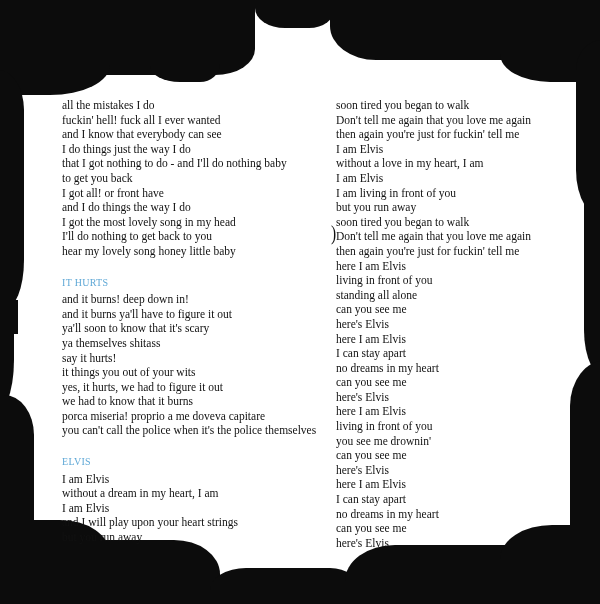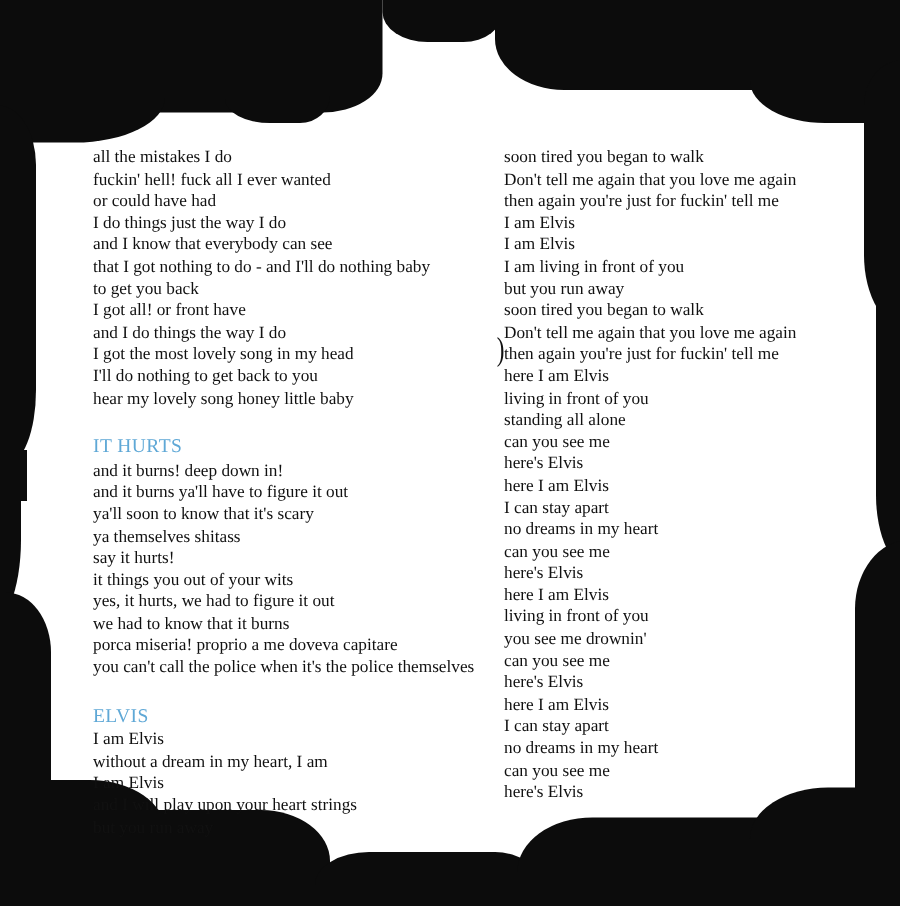--- a/index.html
+++ b/index.html
@@ -181,21 +181,21 @@
   .col-right {
     left: 336px;
     top: 98px;
     width: 230px;
   }
   .line {
     white-space: pre-wrap;
   }
   .section-title {
     color: #5fa8d6;
-    font-size: 13px;
+    font-size: 10px;
     letter-spacing: 0.3px;
     margin-top: 17px;
     margin-bottom: 2px;
   }
   .block + .block {
     margin-top: 0;
   }
   .brace {
     position: absolute;
     left: 330px;
@@ -232,23 +232,22 @@
   <div class="ink ink-bottom-mid"></div>
   <div class="ink ink-bottom-right"></div>
   <div class="ink ink-bottom-right2"></div>
 
   <div class="col col-left">
     <div class="block">
 
       <div>
         <div class="line">all the mistakes I do</div>
         <div class="line">fuckin' hell! fuck all I ever wanted</div>
-        <div class="line">or could have had</div>
+        <div class="line">and I know that everybody can see</div>
         <div class="line">I do things just the way I do</div>
-        <div class="line">and I know that everybody can see</div>
         <div class="line">that I got nothing to do - and I'll do nothing baby</div>
         <div class="line">to get you back</div>
         <div class="line">I got all! or front have</div>
         <div class="line">and I do things the way I do</div>
         <div class="line">I got the most lovely song in my head</div>
         <div class="line">I'll do nothing to get back to you</div>
         <div class="line">hear my lovely song honey little baby</div>
       </div>
     </div>
 
@@ -282,20 +281,21 @@
 
   <div class="brace">)</div>
 
   <div class="col col-right">
     <div class="block">
       <div>
         <div class="line">soon tired you began to walk</div>
         <div class="line">Don't tell me again that you love me again</div>
         <div class="line">then again you're just for fuckin' tell me</div>
         <div class="line">I am Elvis</div>
+        <div class="line">without a love in my heart, I am</div>
         <div class="line">I am Elvis</div>
         <div class="line">I am living in front of you</div>
         <div class="line">but you run away</div>
         <div class="line">soon tired you began to walk</div>
         <div class="line">Don't tell me again that you love me again</div>
         <div class="line">then again you're just for fuckin' tell me</div>
         <div class="line">here I am Elvis</div>
         <div class="line">living in front of you</div>
         <div class="line">standing all alone</div>
         <div class="line">can you see me</div>

